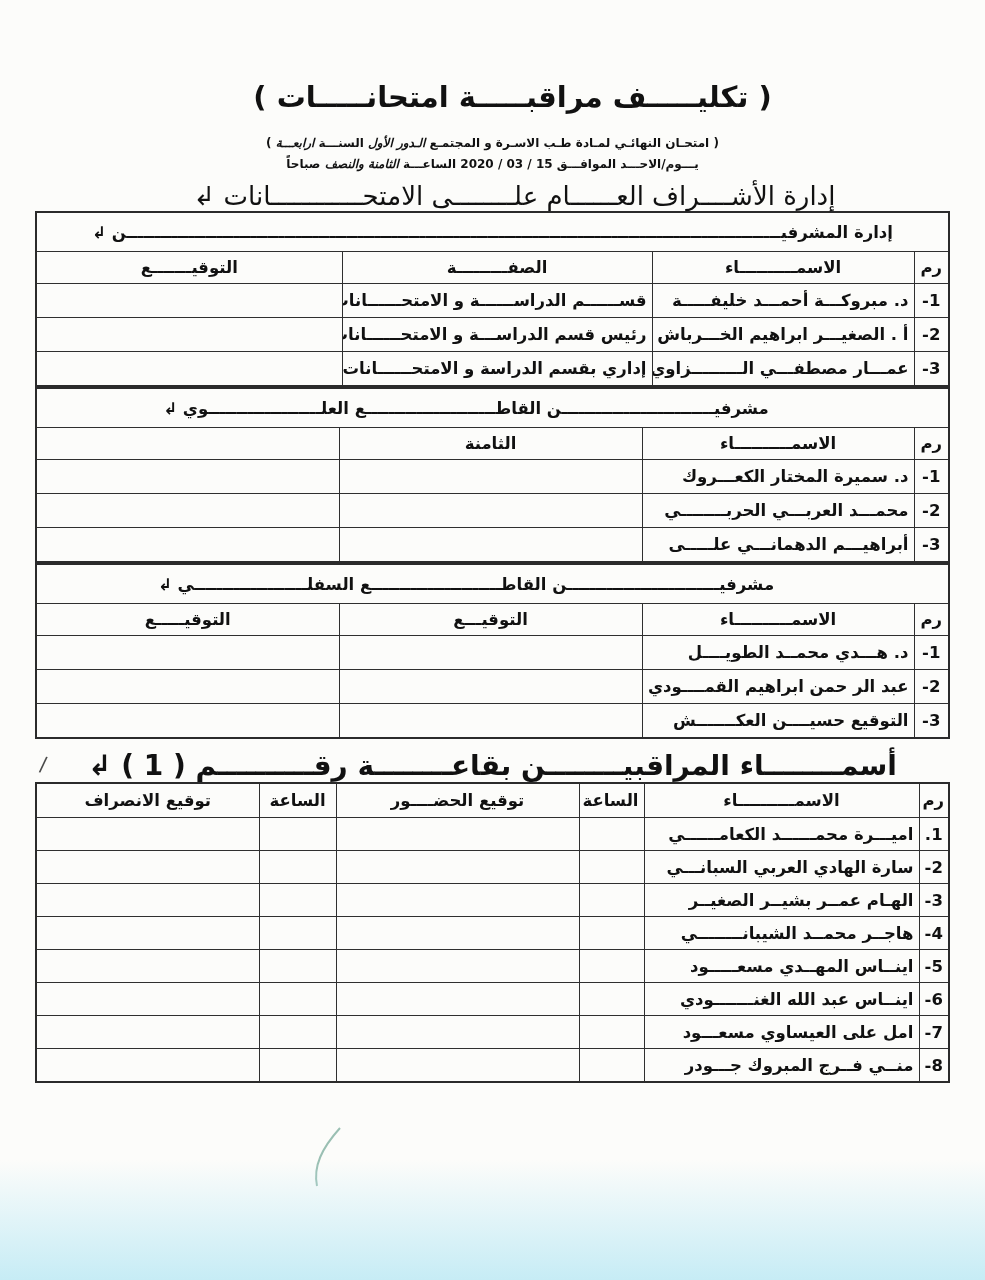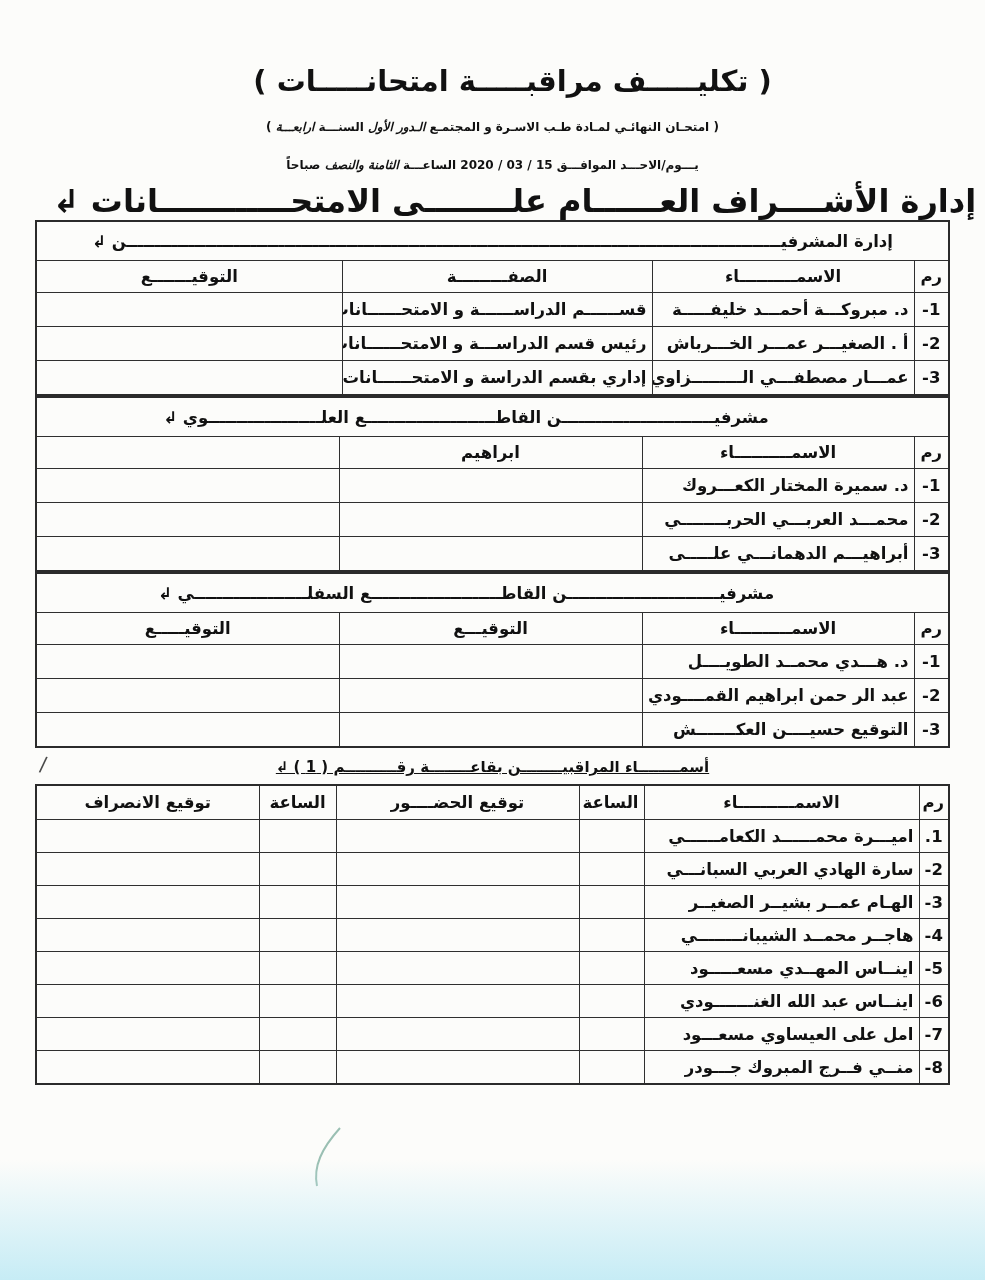--- a/index.html
+++ b/index.html
@@ -12,40 +12,40 @@
     direction:rtl;
     color:#111;
     overflow:hidden;
   }
   .paper-tint{
     position:absolute;left:0;right:0;bottom:0;height:120px;
     background:linear-gradient(180deg, rgba(200,238,246,0) 0%, rgba(198,236,246,0.45) 45%, rgba(185,232,244,0.8) 100%);
     pointer-events:none;
   }
   .doc-title{
-    padding-top:64px;
+    padding-top:80px;
     text-align:center;
     font-weight:bold;
     font-size:29px;
     letter-spacing:0.5px;
     margin-left:40px;
   }
   .doc-sub{
     text-align:center;
     font-weight:bold;
     font-size:12px;
     margin-top:22px;
     white-space:nowrap;
   }
-  .doc-sub.second{margin-top:24px;}
+  .doc-sub.second{margin-top:7px;}
   .it{font-style:italic;}
   .main-heading{
     text-align:center;
-    font-weight:bold;
-    font-size:32px;
+    font-weight:normal;
+    font-size:26px;
     margin-top:10px;
     white-space:nowrap;
     padding-left:44px;
   }
   table.sheet{
     width:913px;
     margin:0 auto;
     border-collapse:collapse;
     table-layout:fixed;
     border:2.2px solid #2b2b2b;
@@ -73,25 +73,23 @@
   td.cell{height:33px;}
   td.num{text-align:center;padding:0 2px;}
   td.name{text-align:right;padding-right:6px;}
   td.role{text-align:right;padding-right:8px;}
   td.blank{background:transparent;}
   .t4 td.cell{height:32px;}
   .t4 td.hdr{height:33px;}
   .room-heading{
     text-align:center;
     font-weight:bold;
-    font-size:15px;
+    font-size:28px;
     margin-top:10px;
-    margin-bottom:8px;
     white-space:nowrap;
-    text-decoration:underline;
   }
   .pen-slash{
     position:absolute;
     left:40px;top:752px;
     font-size:20px;
     color:#4a4a4a;
     transform:rotate(8deg);
     font-weight:normal;
   }
   .pen-curve{
@@ -137,21 +135,21 @@
       <td class="hdr">التوقيـــــــع</td>
     </tr>
     <tr>
       <td class="cell num">1-</td>
       <td class="cell name">د. مبروكـــة أحمـــد خليفـــــة</td>
       <td class="cell role">قســــــم الدراســــــة و الامتحــــــانات</td>
       <td class="cell blank"></td>
     </tr>
     <tr>
       <td class="cell num">2-</td>
-      <td class="cell name">أ . الصغيـــر عمـــر الخـــرباش</td>
+      <td class="cell name">أ . الصغيـــر ابراهيم الخـــرباش</td>
       <td class="cell role">رئيس قسم الدراســـة و الامتحــــــانات</td>
       <td class="cell blank"></td>
     </tr>
     <tr>
       <td class="cell num">3-</td>
       <td class="cell name">عمـــار مصطفـــي الـــــــــزاوي</td>
       <td class="cell role">إداري بقسم الدراسة و الامتحــــــانات</td>
       <td class="cell blank"></td>
     </tr>
   </tbody>
@@ -164,21 +162,21 @@
         <col style="width:303px">
         <col style="width:303px">
       </colgroup>
     <tbody>
         <tr>
       <td class="band inset" colspan="4">مشرفيـــــــــــــــــــــــــــن القاطـــــــــــــــــــــــع العلــــــــــــــــــــوي ↲</td>
     </tr>
     <tr>
       <td class="hdr">رم</td>
       <td class="hdr">الاسمــــــــــاء</td>
-      <td class="hdr">ابراهيم</td>
+      <td class="hdr">الثامنة</td>
       <td class="hdr"></td>
     </tr>
     <tr>
       <td class="cell num">1-</td>
       <td class="cell name">د. سميرة المختار الكعـــروك</td>
       <td class="cell blank"></td>
       <td class="cell blank"></td>
     </tr>
     <tr>
       <td class="cell num">2-</td>

